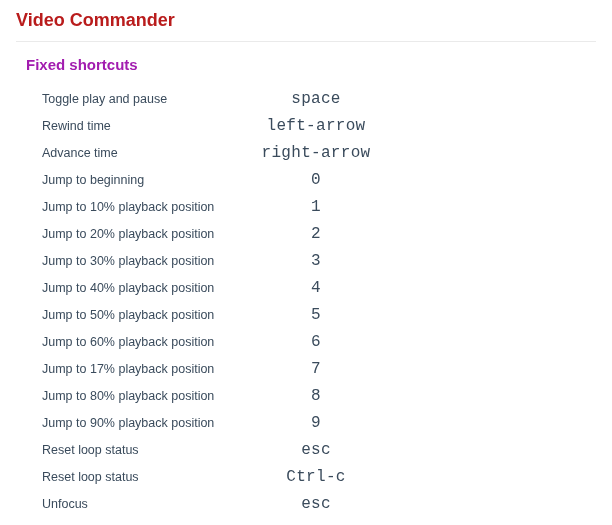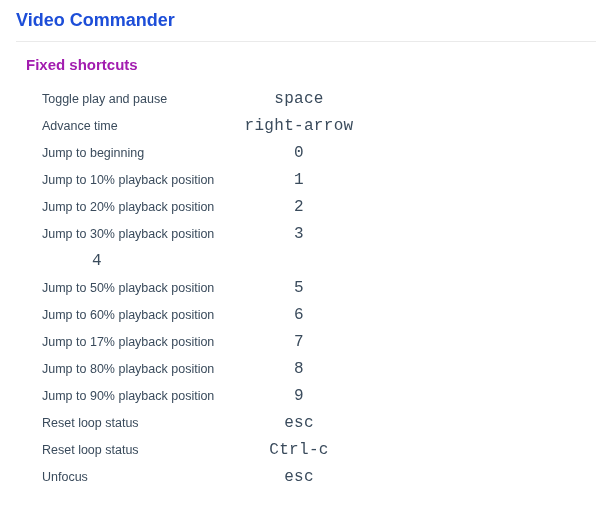--- a/index.html
+++ b/index.html
@@ -11,21 +11,21 @@
     font-family: "Segoe UI", Arial, sans-serif;
     background: #ffffff;
     color: #222;
   }
   .page {
     padding: 10px 16px 0 16px;
   }
   .app-title {
     font-size: 18px;
     font-weight: 700;
-    color: #1d4ed8;
+    color: #b91c1c;
     margin: 0 0 6px 0;
   }
   .divider {
     border: none;
     border-top: 1px solid #eaeaea;
     margin: 10px 0 14px 0;
   }
   .section-title {
     font-size: 15px;
     font-weight: 700;
@@ -34,20 +34,21 @@
   }
   .shortcut-list {
     padding-left: 26px;
   }
   .shortcut-row {
     display: flex;
     align-items: center;
     height: 27px;
     font-size: 12.5px;
     color: #33475b;
+    gap: 17px;
   }
   .shortcut-label {
     width: 202px;
     flex: 0 0 202px;
     color: #3a4b5c;
   }
   .shortcut-key {
     width: 110px;
     flex: 0 0 110px;
     text-align: center;
@@ -68,40 +69,45 @@
 
   <h2 class="section-title">Fixed shortcuts</h2>
 
   <div class="shortcut-list">
 
     <div class="shortcut-row">
       <span class="shortcut-label">Toggle play and pause</span>
       <span class="shortcut-key">space</span>
     </div>
     <div class="shortcut-row">
+      <span class="shortcut-label">Rewind time</span>
+      <span class="shortcut-key">left-arrow</span>
+    </div>
+    <div class="shortcut-row">
       <span class="shortcut-label">Advance time</span>
       <span class="shortcut-key">right-arrow</span>
     </div>
     <div class="shortcut-row">
       <span class="shortcut-label">Jump to beginning</span>
       <span class="shortcut-key">0</span>
     </div>
     <div class="shortcut-row">
       <span class="shortcut-label">Jump to 10% playback position</span>
       <span class="shortcut-key">1</span>
     </div>
     <div class="shortcut-row">
       <span class="shortcut-label">Jump to 20% playback position</span>
       <span class="shortcut-key">2</span>
     </div>
     <div class="shortcut-row">
       <span class="shortcut-label">Jump to 30% playback position</span>
       <span class="shortcut-key">3</span>
     </div>
     <div class="shortcut-row">
+      <span class="shortcut-label">Jump to 40% playback position</span>
       <span class="shortcut-key">4</span>
     </div>
     <div class="shortcut-row">
       <span class="shortcut-label">Jump to 50% playback position</span>
       <span class="shortcut-key">5</span>
     </div>
     <div class="shortcut-row">
       <span class="shortcut-label">Jump to 60% playback position</span>
       <span class="shortcut-key">6</span>
     </div>

